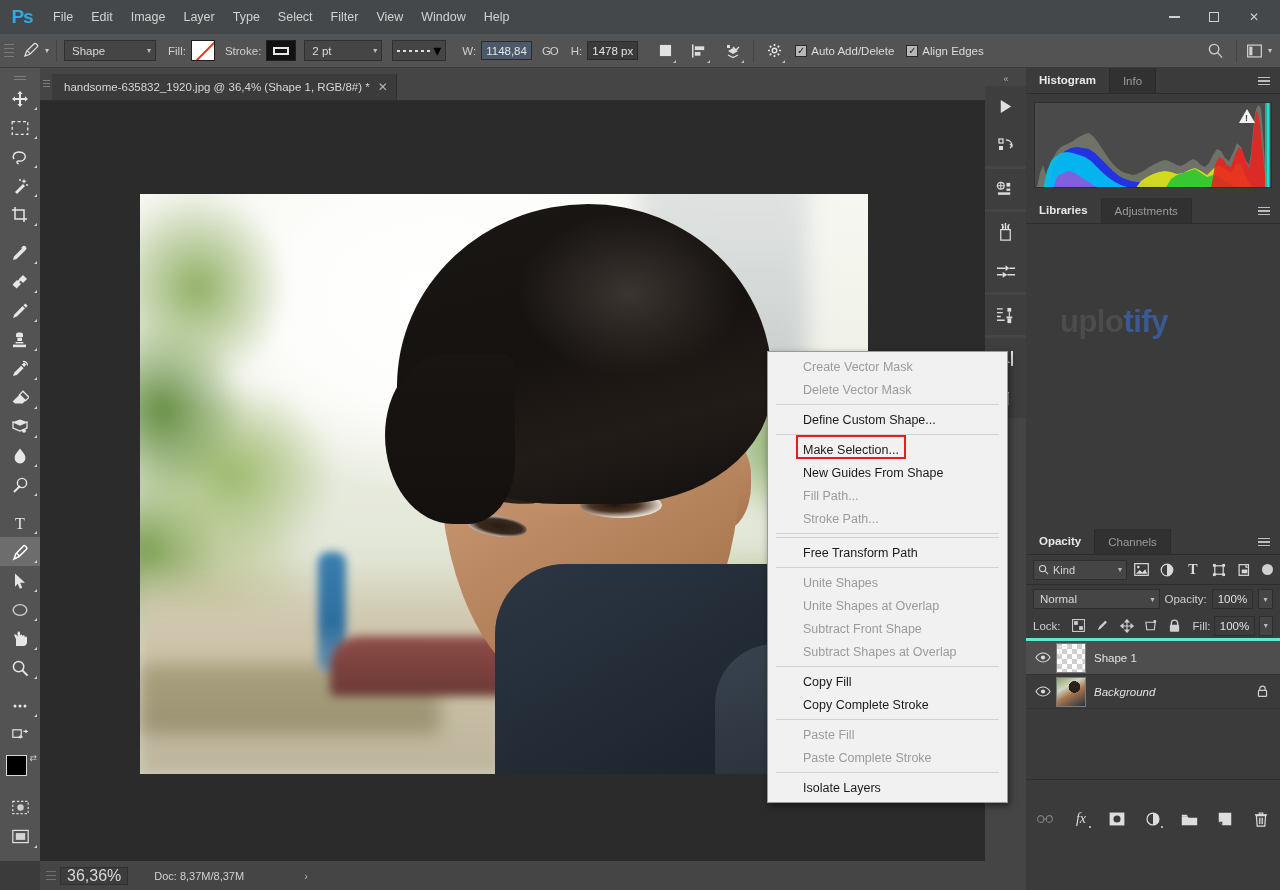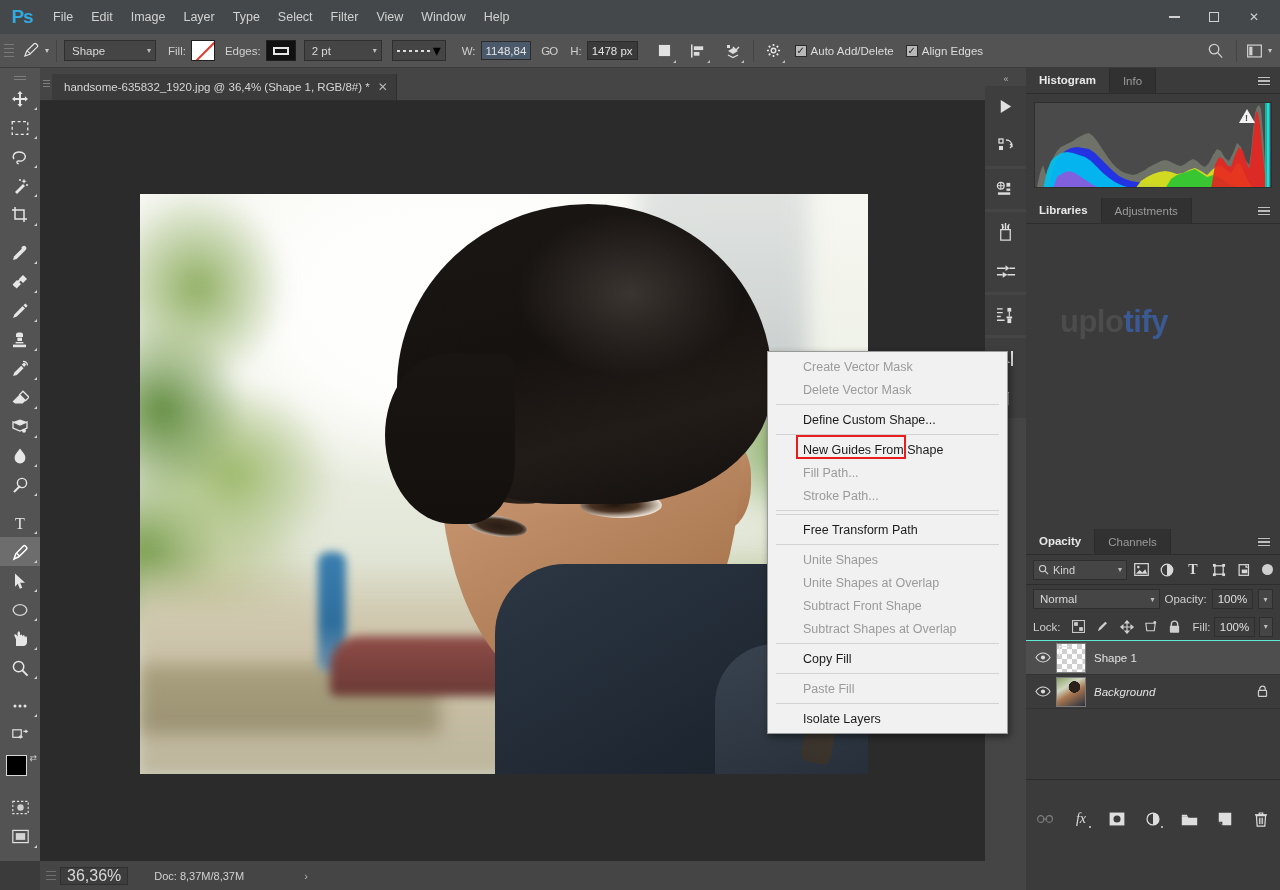--- a/index.html
+++ b/index.html
@@ -346,21 +346,21 @@
     color: #d8d8d8; font-size: 11.5px;
   }
   .small-lbl { color: #cfcfcf; font-size: 11.5px; }
   .pct-field {
     height: 20px; width: 42px; background: #3c3c3c; border: 1px solid #2e2e2e;
     color: #e0e0e0; font-size: 11.5px; display:flex;align-items:center;justify-content:center;
   }
   .stepper { width: 15px; height: 20px; background: #454545; border:1px solid #2e2e2e;
     display:flex;align-items:center;justify-content:center; color:#bbb; font-size:8px;}
   .lock-row { height: 28px; display: flex; align-items: center; gap: 4px; padding: 0 7px;
-    border-bottom: 1px solid #5eead4;}
+    border-bottom: 3px solid #5eead4;}
   .lock-ico { width: 21px; height: 20px; display:flex;align-items:center;justify-content:center;}
 
   .layer-row {
     height: 34px; display: flex; align-items: center; border-bottom: 1px solid #333;
     padding-left: 4px;
   }
   .layer-row.selected { background: #4e4e4e; }
   .eye { width: 26px; display:flex;align-items:center;justify-content:center; }
   .thumb {
     width: 30px; height: 30px; border: 1px solid #7a7a7a; margin-right: 8px; position: relative; overflow:hidden;
@@ -458,21 +458,21 @@
     <div class="ob-select" style="width:92px">
       <span>Shape</span>
       <span class="cv">▾</span>
     </div>
     <div style="width:12px"></div>
     <span class="ob-label">Fill:</span>
     <div class="swatch-box">
         <div class="slash"></div>
       </div>
     <div style="width:10px"></div>
-    <span class="ob-label">Edges:</span>
+    <span class="ob-label">Stroke:</span>
     <div class="stroke-box">
         <i></i>
       </div>
     <div style="width:8px"></div>
     <div class="ob-select" style="width:78px">
       <span>2 pt</span>
       <span class="cv">▾</span>
     </div>
     <div style="width:10px"></div>
     <div class="dash-box">
@@ -1097,34 +1097,37 @@
     </div>
   </div>
 
   <div class="ctxmenu">
     <div id="ctx-host">
         <div class="ctx-item dim">Create Vector Mask</div>
         <div class="ctx-item dim">Delete Vector Mask</div>
         <div class="ctx-sep"></div>
         <div class="ctx-item">Define Custom Shape...</div>
         <div class="ctx-sep"></div>
+        <div class="ctx-item">Make Selection...</div>
         <div class="ctx-item">New Guides From Shape</div>
         <div class="ctx-item dim">Fill Path...</div>
         <div class="ctx-item dim">Stroke Path...</div>
         <div class="ctx-sep"></div>
         <div class="ctx-sep"></div>
         <div class="ctx-item">Free Transform Path</div>
         <div class="ctx-sep"></div>
         <div class="ctx-item dim">Unite Shapes</div>
         <div class="ctx-item dim">Unite Shapes at Overlap</div>
         <div class="ctx-item dim">Subtract Front Shape</div>
         <div class="ctx-item dim">Subtract Shapes at Overlap</div>
         <div class="ctx-sep"></div>
         <div class="ctx-item">Copy Fill</div>
+        <div class="ctx-item">Copy Complete Stroke</div>
         <div class="ctx-sep"></div>
         <div class="ctx-item dim">Paste Fill</div>
+        <div class="ctx-item dim">Paste Complete Stroke</div>
         <div class="ctx-sep"></div>
         <div class="ctx-item">Isolate Layers</div>
       </div>
   </div>
   <div class="highlight-box" style="border-color: rgb(234, 28, 28);"></div>
 
 </div>
 
 </body></html>

